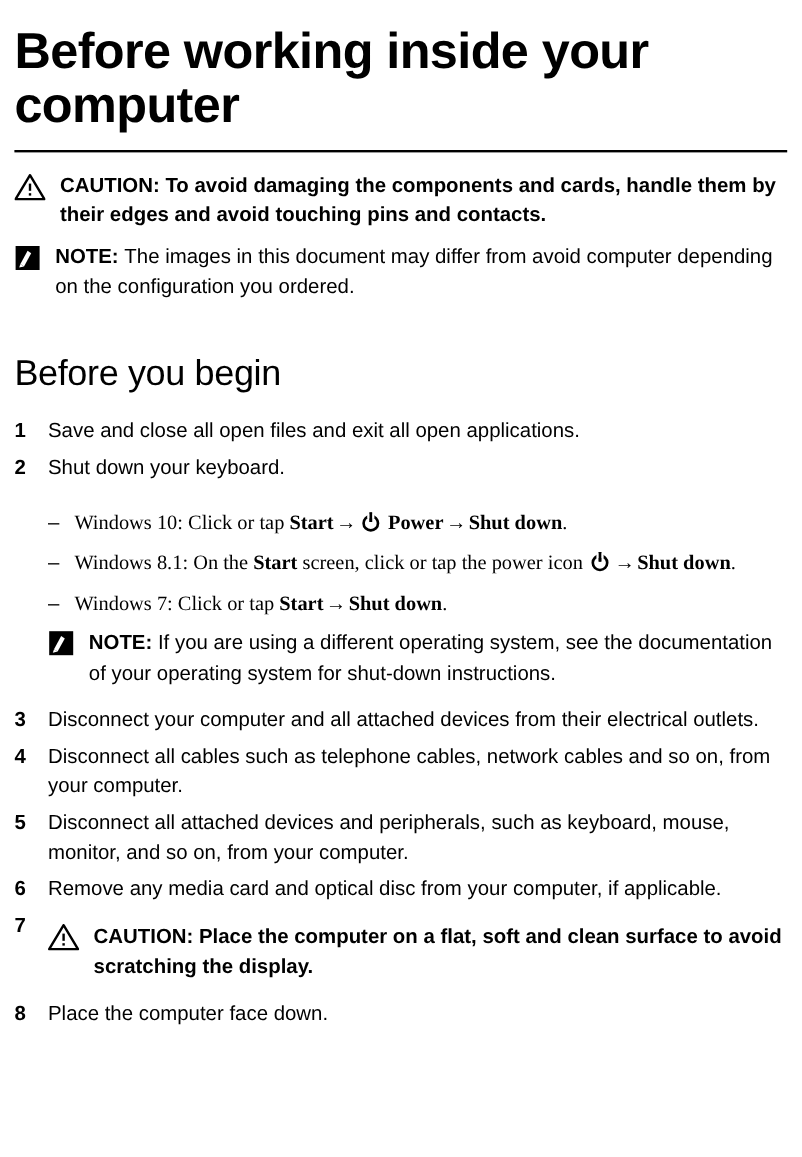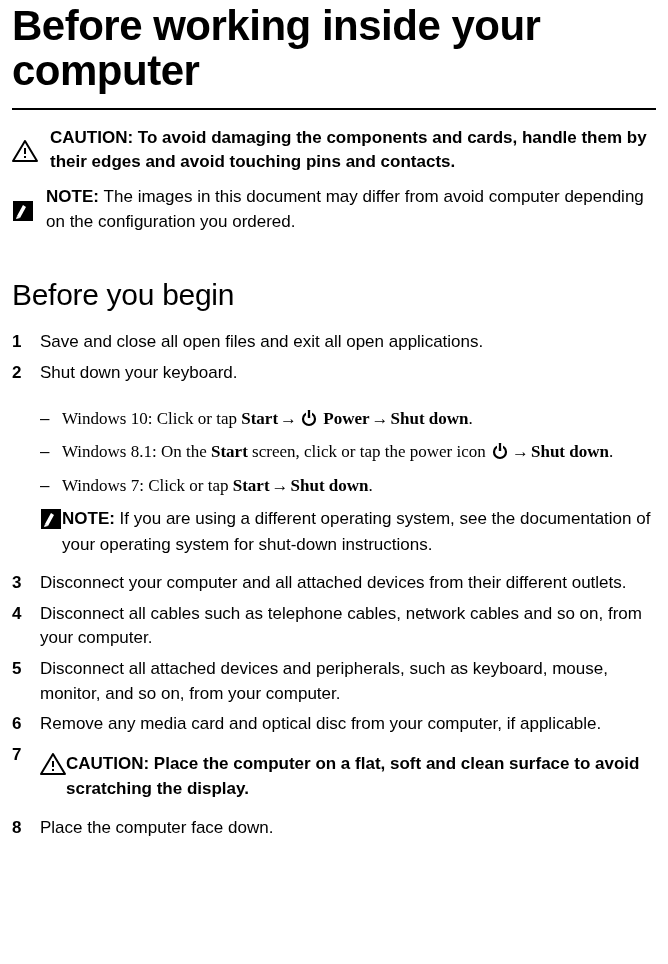--- a/index.html
+++ b/index.html
@@ -9,30 +9,30 @@
     min-height: 964px;
     background: #fff;
     color: #000;
     padding: 0 12px 20px 12px;
   }
   h1 {
     font-size: 42px;
     font-weight: 700;
     line-height: 1.08;
     letter-spacing: -0.5px;
-    padding-top: 3px;
+    padding-top: 20px;
     padding-bottom: 14px;
   }
   .rule {
     border-top: 2px solid #000;
     margin-bottom: 16px;
   }
   .admon {
     display: flex;
-    align-items: center;
+    align-items: flex-start;
     gap: 12px;
     margin-bottom: 10px;
   }
   .admon .icon {
     flex: 0 0 26px;
     width: 26px;
     height: 22px;
     margin-top: 2px;
   }
   .admon .icon.note {
@@ -94,20 +94,21 @@
   }
   ul.sublist > li .sub-body { flex: 1; font-family: Liberation Serif, serif; }
   .bold { font-weight: 700; }
   .arrow { display: inline-block; padding: 0 2px; }
   svg.power-inline {
     width: 18px; height: 18px; vertical-align: -3px; margin: 0 1px;
   }
   .nested-admon {
     display: flex;
     align-items: flex-start;
+    gap: 12px;
     margin-top: 8px;
     margin-bottom: 8px;
   }
   .nested-admon .icon {
     flex: 0 0 22px; width: 22px; height: 22px; margin-top: 2px;
   }
   .nested-admon .icon.caution {
     flex: 0 0 26px; width: 26px; height: 22px;
   }
   .nested-admon .text {
@@ -191,21 +192,21 @@
               <path d="M5 16 L4 19 L8 18 Z" fill="#fff"></path>
             </svg>
         </span>
         <div class="text"><span class="label">NOTE: </span><span class="body">If you are using a different operating system, see the documentation of your operating system for shut-down instructions.</span></div>
       </div>
     </div>
   </li>
 
   <li>
     <span class="num">3</span>
-    <div class="step-body">Disconnect your computer and all attached devices from their different outlets.</div>
+    <div class="step-body">Disconnect your computer and all attached devices from their electrical outlets.</div>
   </li>
 
   <li>
     <span class="num">4</span>
     <div class="step-body">Disconnect all cables such as telephone cables, network cables and so on, from your computer.</div>
   </li>
 
   <li>
     <span class="num">5</span>
     <div class="step-body">Disconnect all attached devices and peripherals, such as keyboard, mouse, monitor, and so on, from your computer.</div>

